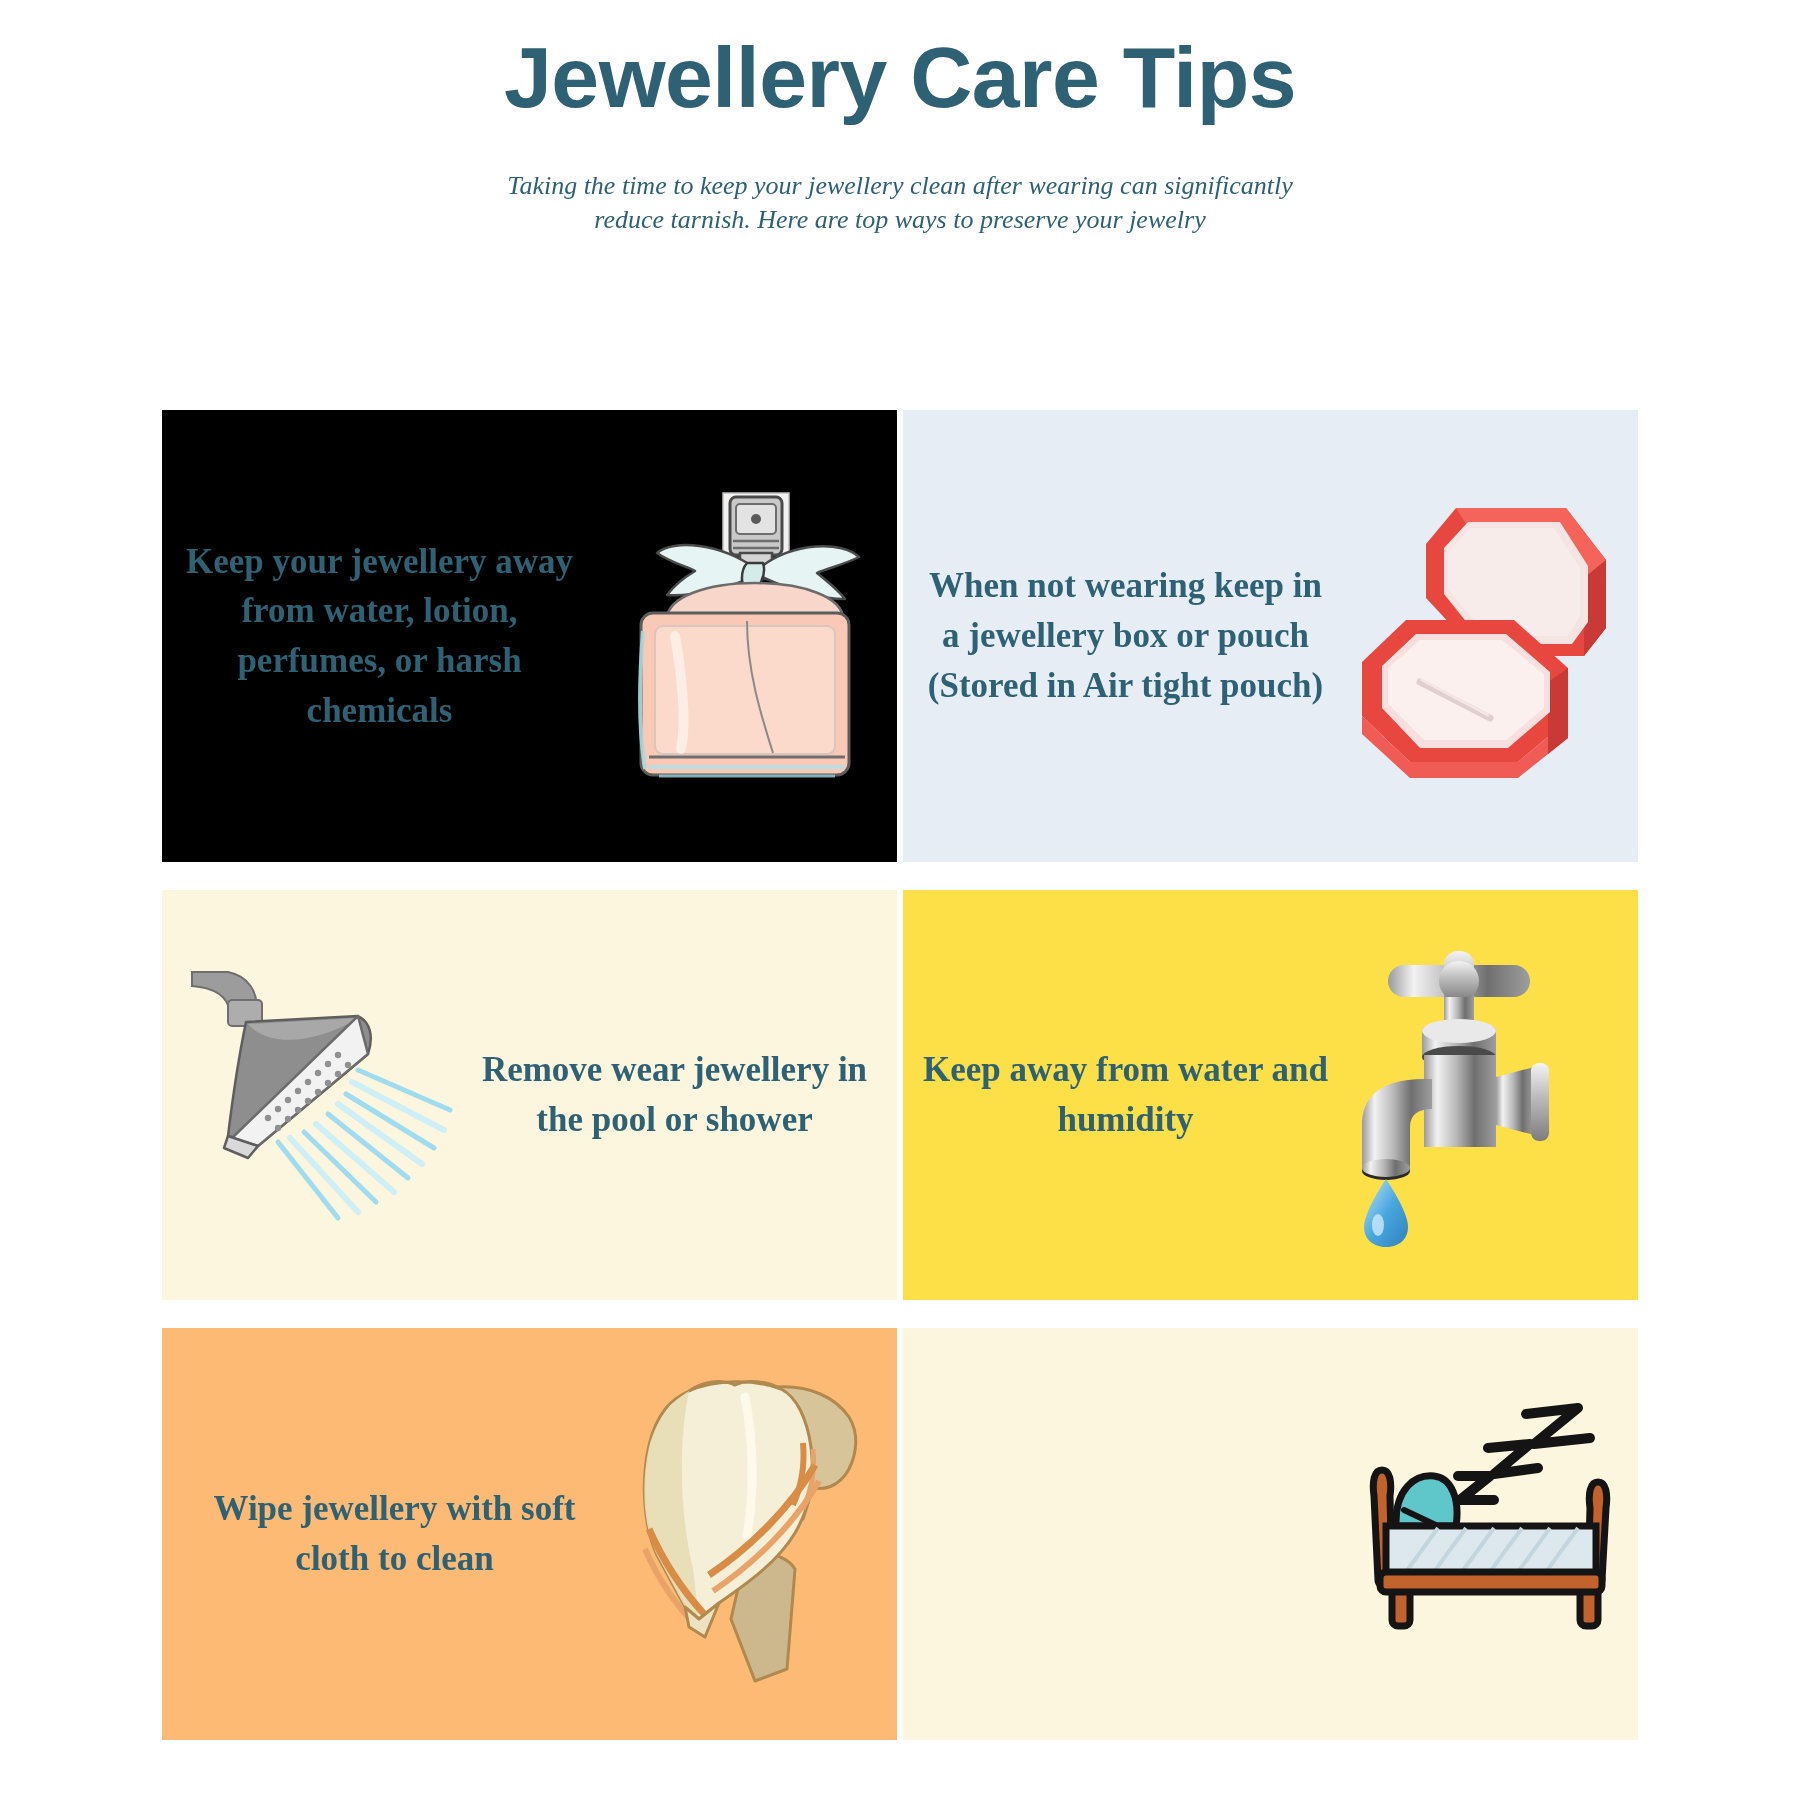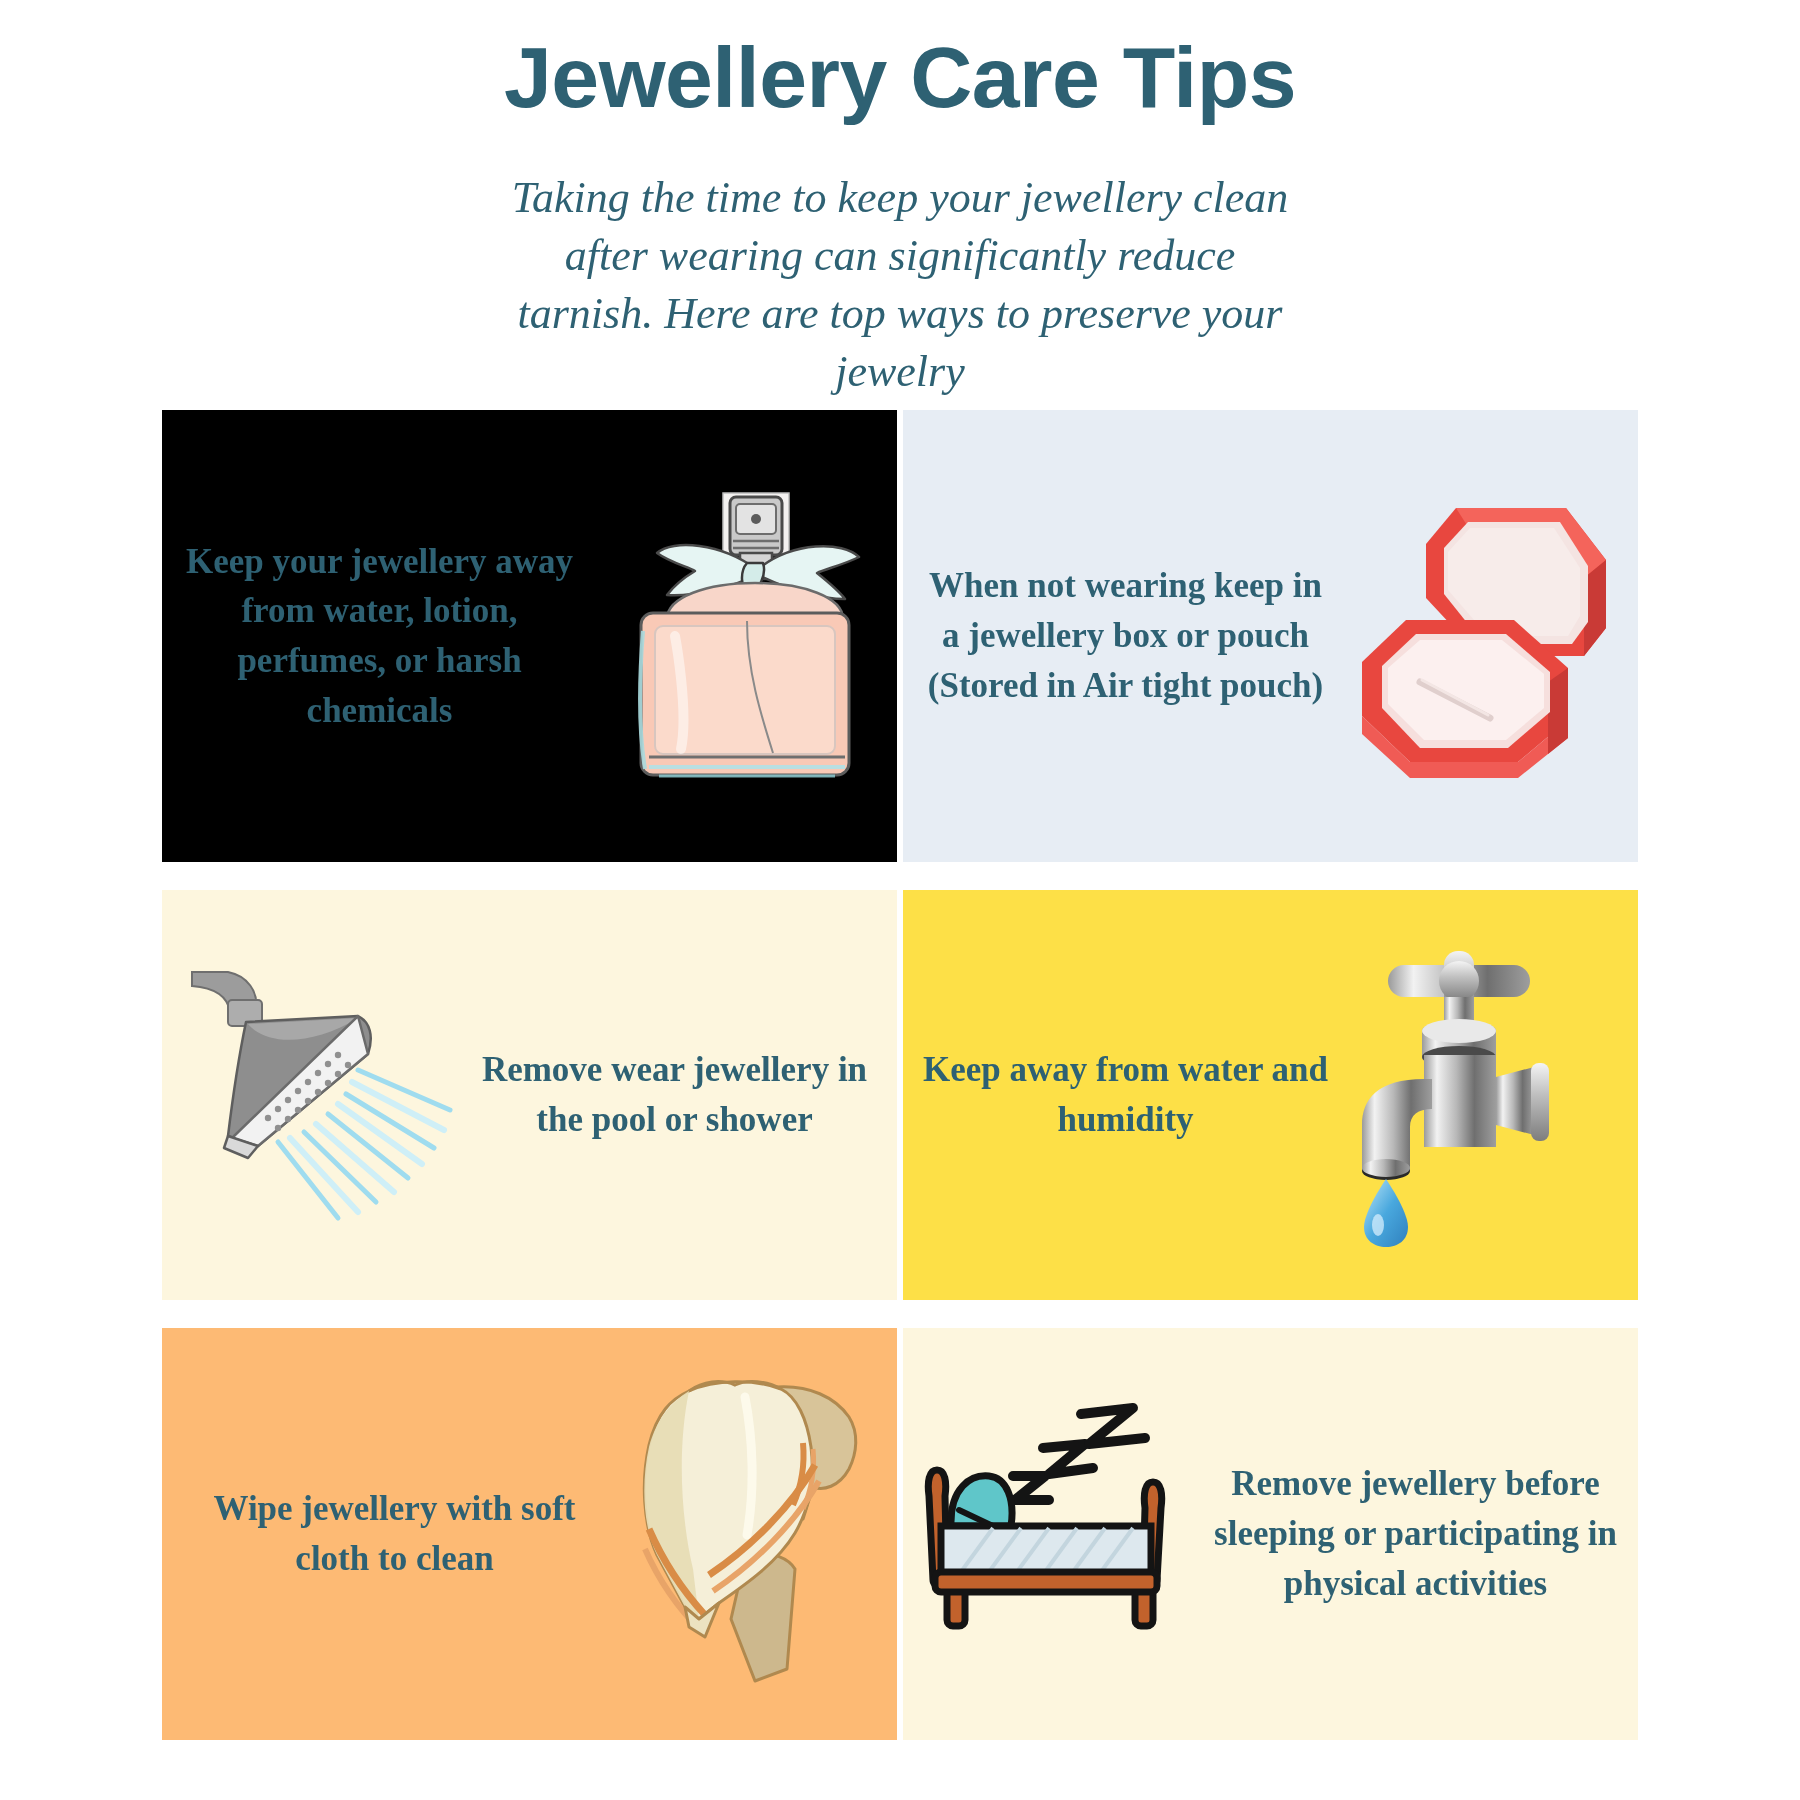--- a/index.html
+++ b/index.html
@@ -32,21 +32,21 @@
     letter-spacing: -0.5px;
     color: #2e6173;
     line-height: 1.1;
   }
 
   .page-subtitle {
     margin: 44px auto 0 auto;
     width: 790px;
     font-family: "Liberation Serif", serif;
     font-style: italic;
-    font-size: 44px;
+    font-size: 26px;
     line-height: 1.32;
     color: #2e6173;
   }
 
   
   .grid {
     position: absolute;
     left: 162px;
     top: 410px;
     width: 1476px;
@@ -308,21 +308,20 @@
 
           <path d="M22 160 C36 192, 56 222, 78 246" stroke="#d98c46" stroke-width="7" fill="none"></path>
           <path d="M18 180 C32 212, 52 240, 74 262" stroke="#e8a468" stroke-width="6" fill="none"></path>
 
           <path d="M58 238 L72 250 L92 234 L78 268 L62 258 Z" fill="#ece2c0" stroke="#b0894f" stroke-width="3" stroke-linejoin="round"></path>
         </svg>
       </div>
     </div>
 
     <div class="card text-right" style="background:#fdf6de">
-      <div class="card-text">Remove jewellery before sleeping or participating in physical activities</div>
       <div class="card-art art-bed">
         <svg viewBox="0 0 290 260" width="290" height="260">
 
           <g fill="none" stroke="#141414" stroke-width="10" stroke-linecap="round" stroke-linejoin="round">
             <path d="M110 72 L142 72 L112 96 L146 96"></path>
             <path d="M140 44 L182 40 L146 70 L190 64"></path>
             <path d="M178 10 L230 4 L186 40 L242 34"></path>
           </g>
 
           <rect x="44" y="178" width="18" height="44" rx="6" fill="#c2622c" stroke="#141414" stroke-width="7"></rect>

